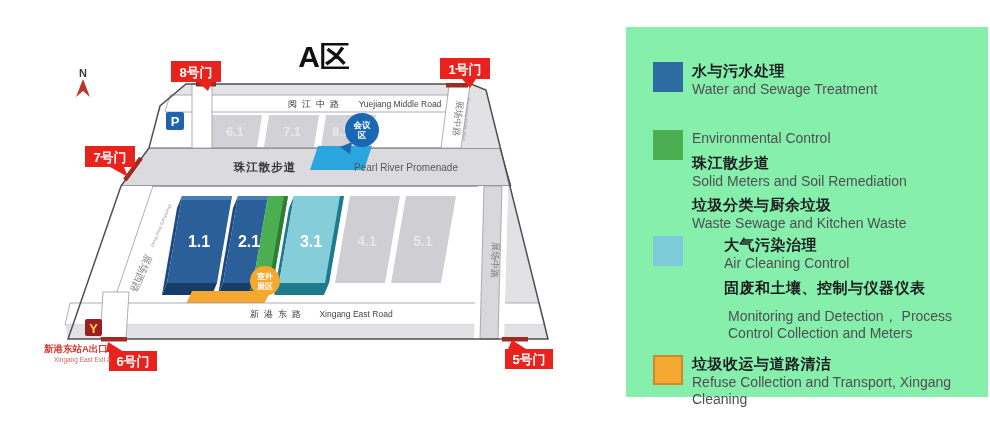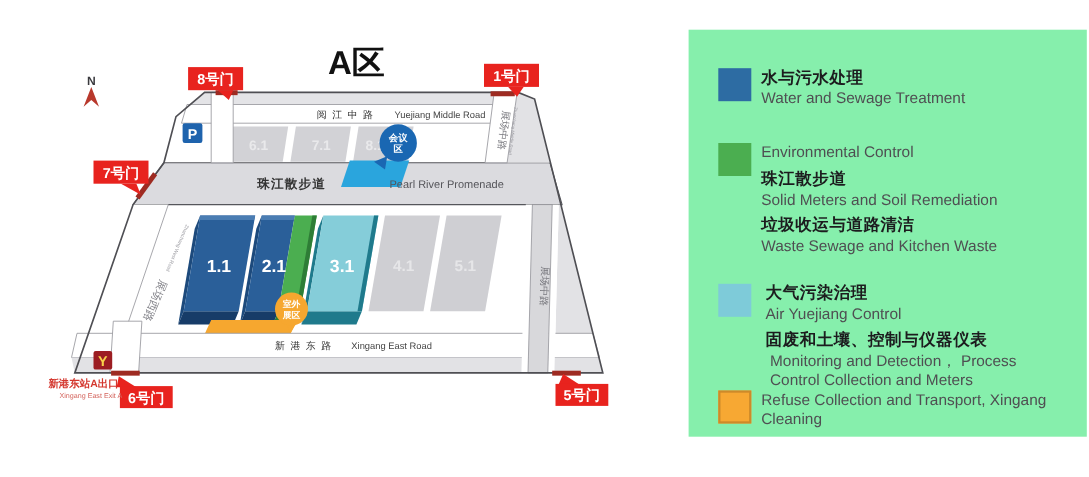--- a/index.html
+++ b/index.html
@@ -183,36 +183,37 @@
       <div class="en last">Water and Sewage Treatment</div>
     </div>
   </div>
 
   <div class="legend-row" style="top:103px;">
     <div class="legend-sq" style="background: rgb(75, 174, 80);"></div>
     <div class="legend-text">
       <div class="en">Environmental Control</div>
       <div class="cn">珠江散步道</div>
       <div class="en">Solid Meters and Soil Remediation</div>
-      <div class="cn">垃圾收运与道路清洁</div>
+      <div class="cn">垃圾分类与厨余垃圾</div>
       <div class="en last">Waste Sewage and Kitchen Waste</div>
     </div>
   </div>
 
-  <div class="legend-row" style="top:231px;">
+  <div class="legend-row" style="top:209px;gap:28px;">
     <div class="legend-sq" style="background: rgb(126, 203, 217);"></div>
     <div class="legend-text" style="padding-left:4px;">
       <div class="cn">大气污染治理</div>
-      <div class="en">Air Yuejiang Control</div>
+      <div class="en">Air Cleaning Control</div>
       <div class="cn">固废和土壤、控制与仪器仪表</div>
-      <div class="en" style="margin-bottom:0;margin-top:1px;padding-left:4px;">Monitoring and Detection， Process</div>
+      <div class="en" style="margin-bottom:0;margin-top:11px;padding-left:4px;">Monitoring and Detection， Process</div>
       <div class="en last" style="padding-left:4px;">Control Collection and Meters</div>
     </div>
   </div>
 
   <div class="legend-row" style="top:328px;">
     <div class="legend-sq bordered" style="background: rgb(247, 168, 51);"></div>
     <div class="legend-text">
+      <div class="cn">垃圾收运与道路清洁</div>
       <div class="en last">Refuse Collection and Transport, Xingang Cleaning</div>
     </div>
   </div>
 
 </div>
 
 </body></html>

